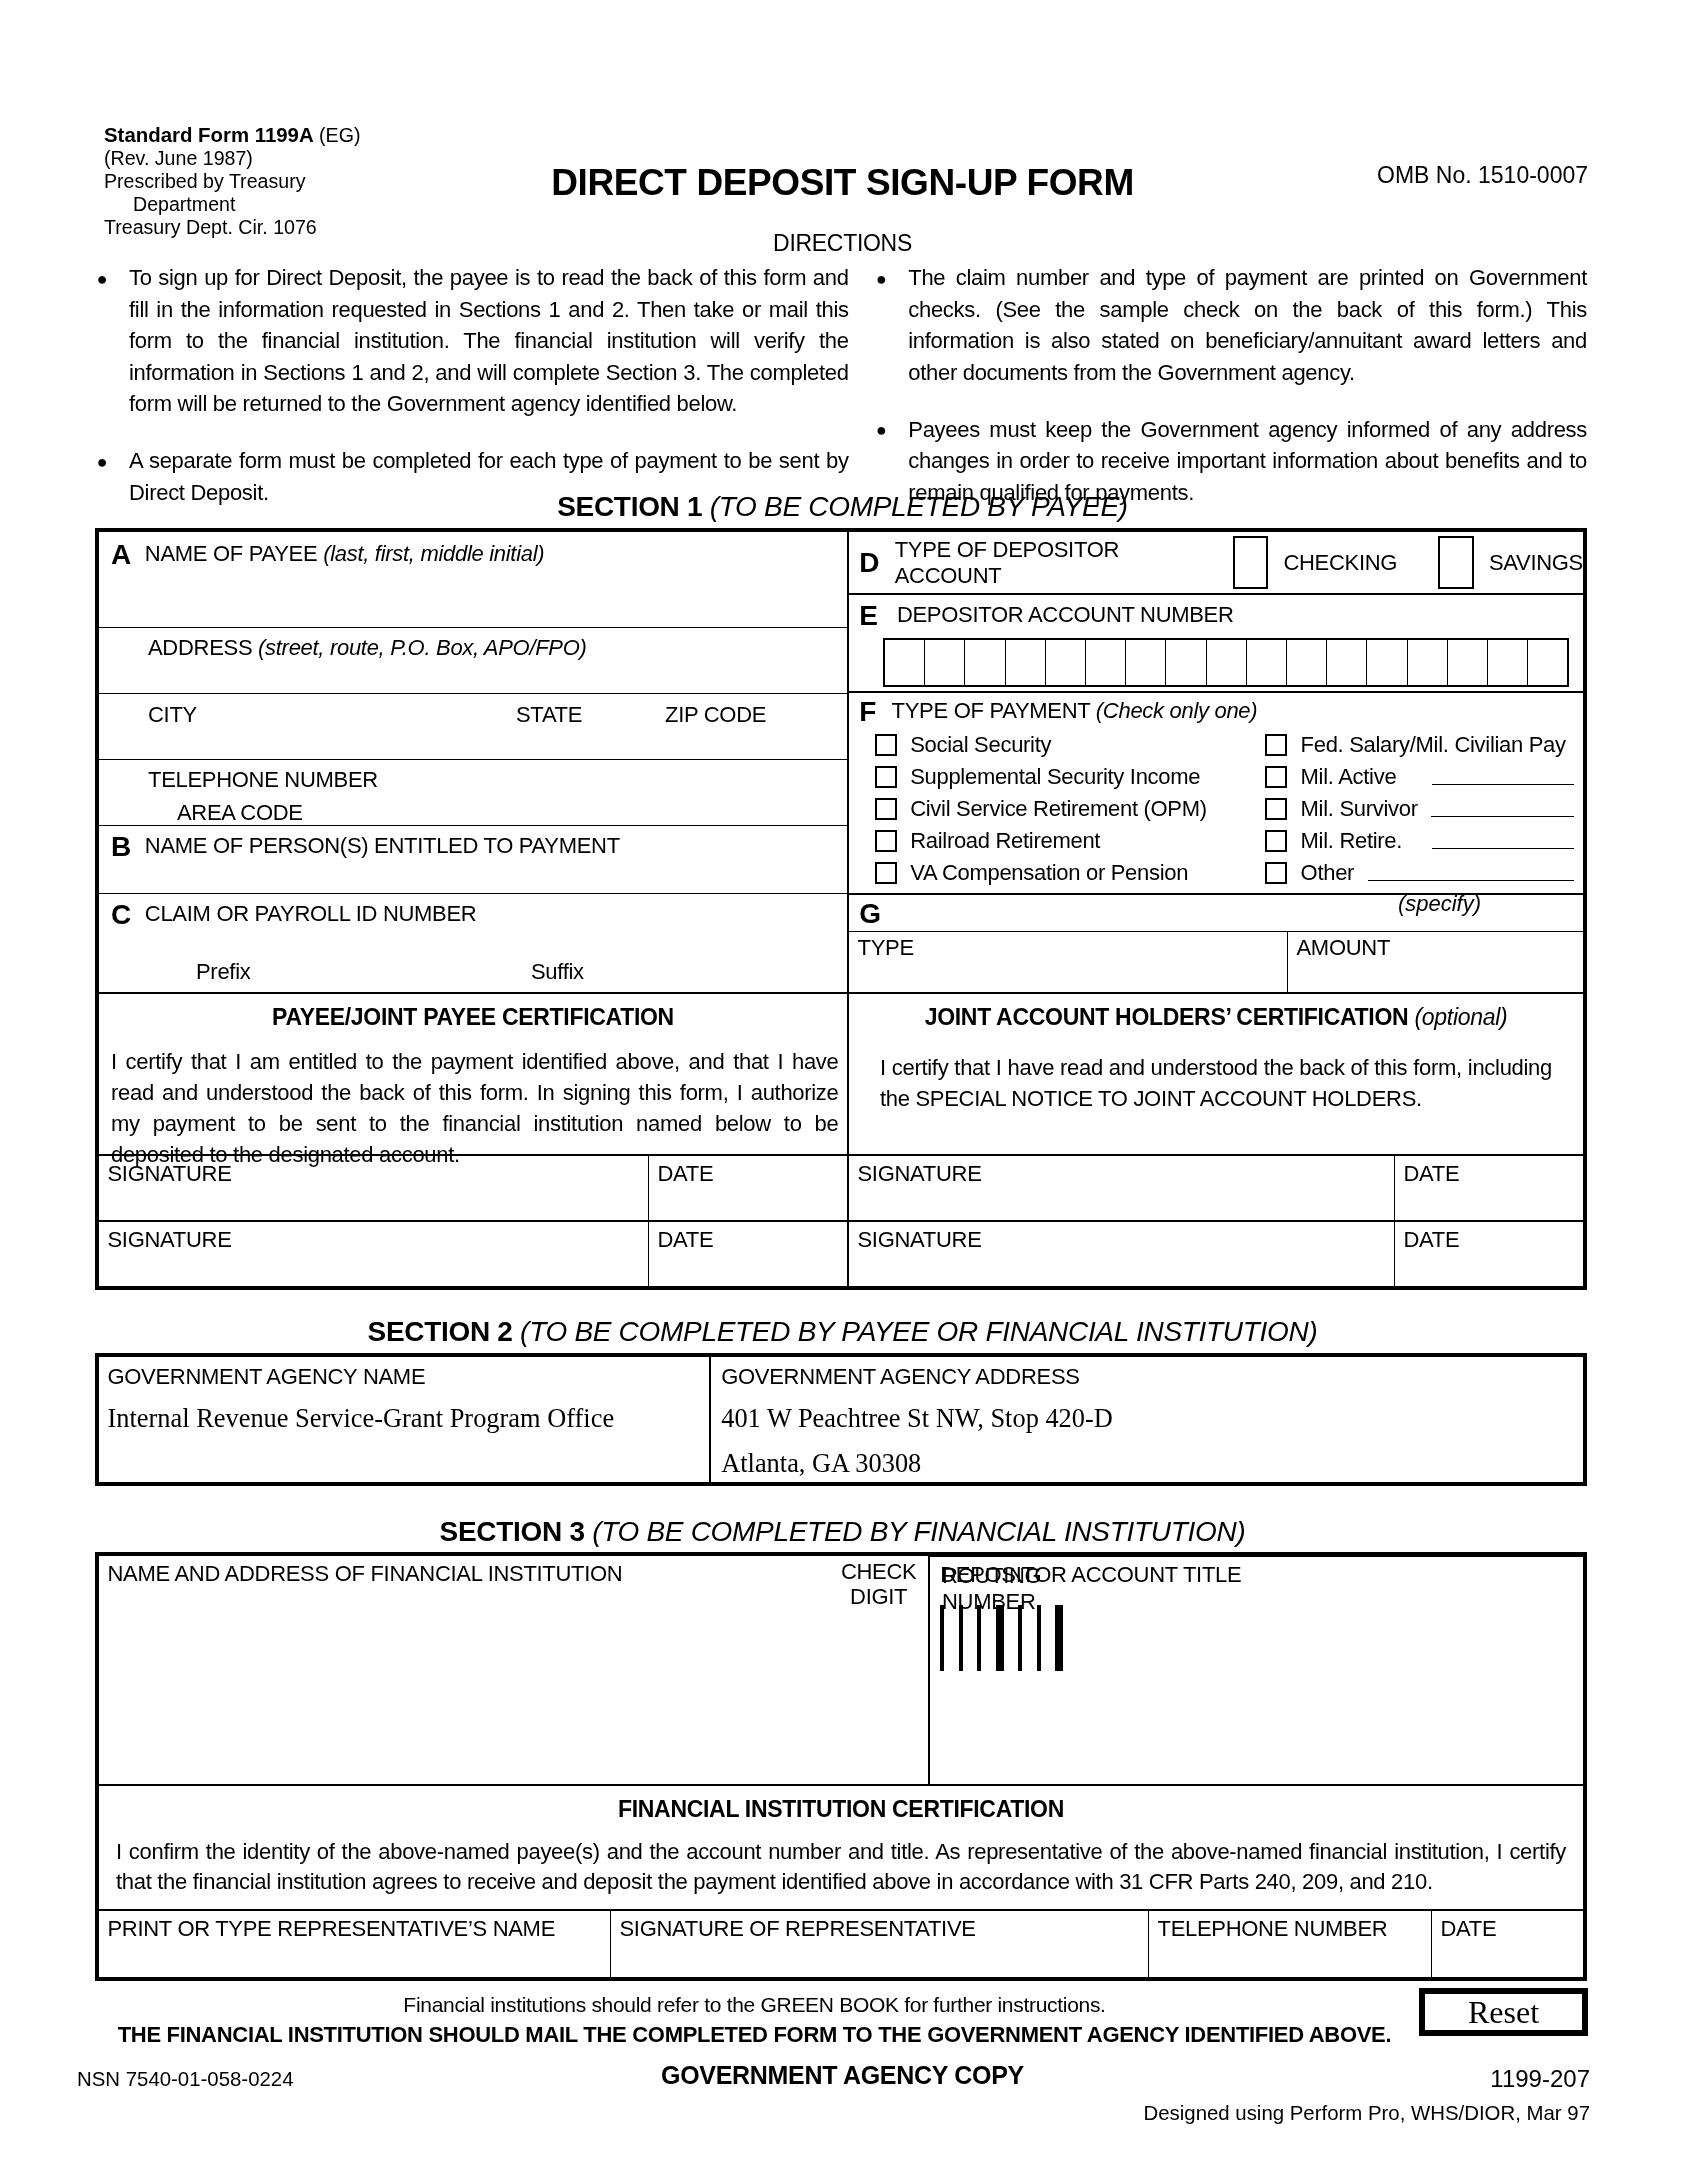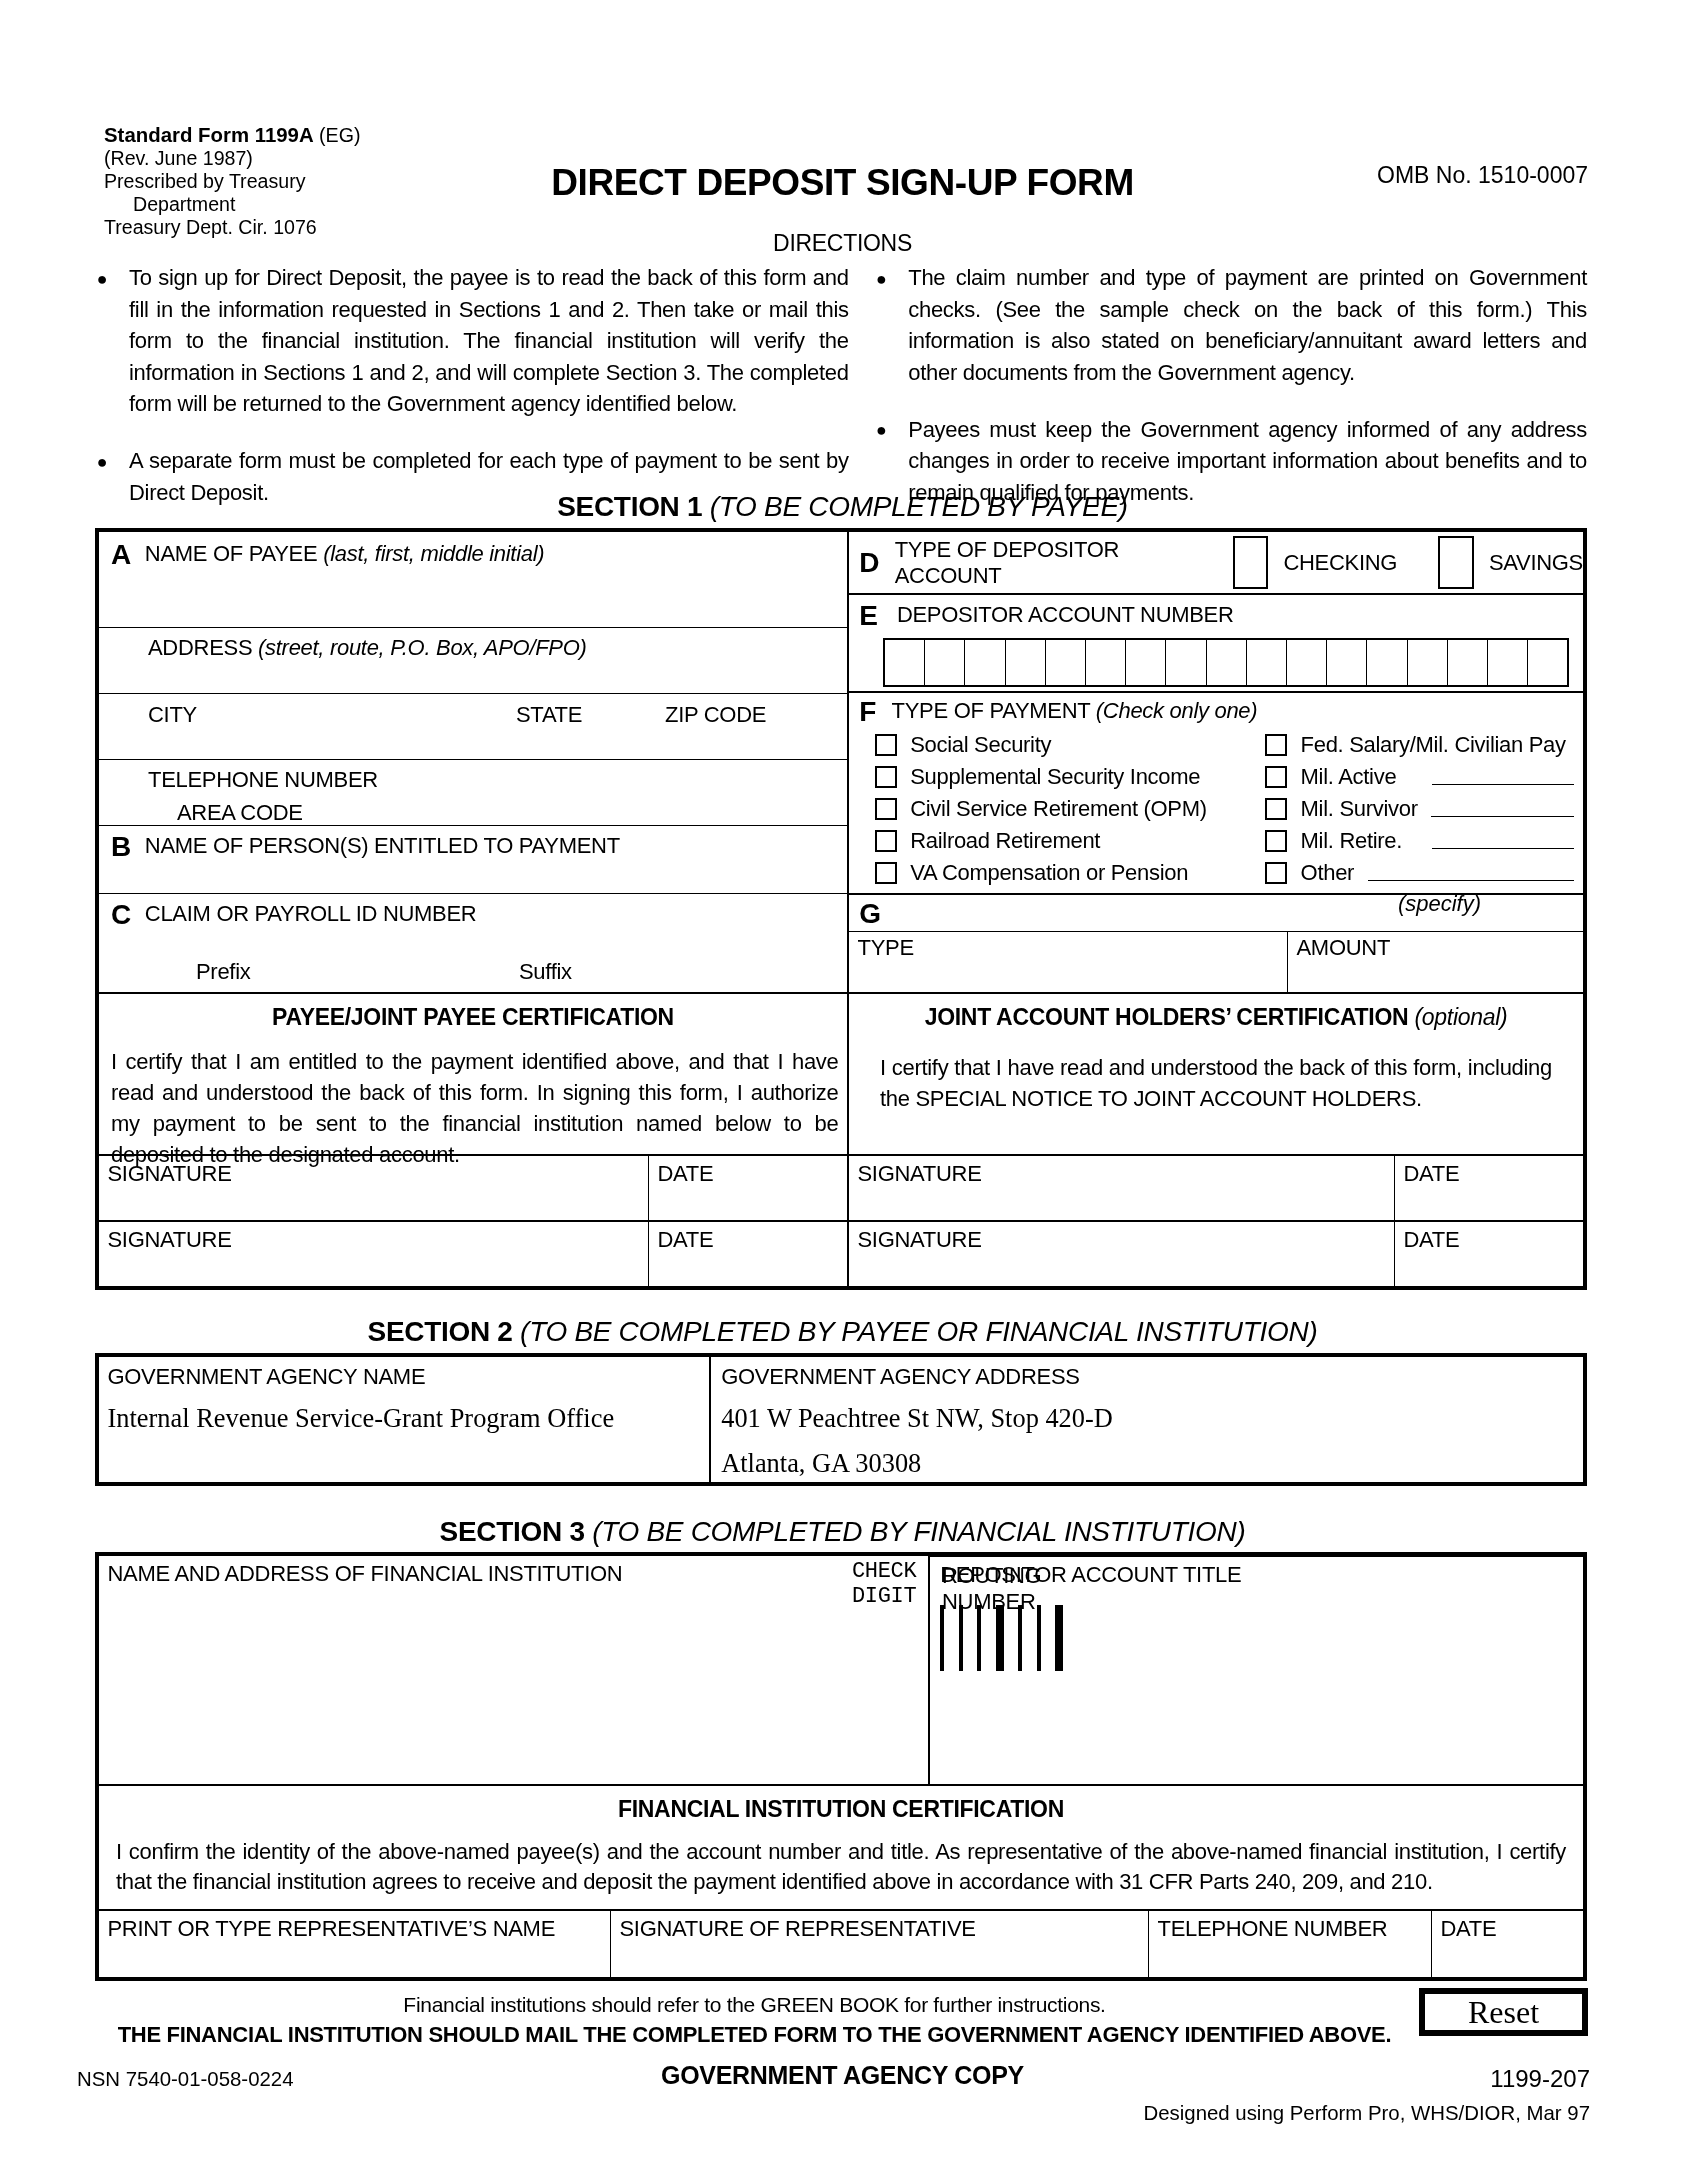--- a/index.html
+++ b/index.html
@@ -91,21 +91,21 @@
   .s2 .serif-val { margin-top:13.6px; }
   .addr2 { margin-top:8.5px; }
 
   
   .s3 { top:1552px; }
   .s3-r1 { display:flex; height:228px; }
   .s3-fi { width:831px; border-right:2.6px solid #000; padding:5.1px 0 0 8.5px; }
   .s3-rcol { flex:1; display:flex; flex-direction:row; }
   .s3-routing { height:130px; position:relative; }
   .routing-label { position:absolute; left:12px; top:6.8px; }
-  .check-digit { position:absolute; right:13.6px; top:3.4px; text-align:center; line-height:25px;font-family:Liberation Mono, monospace; }
+  .check-digit { position:absolute; right:13.6px; top:3.4px; text-align:center; line-height:25px; }
   .rboxes { position:absolute; left:10.2px; top:49px; right:38px; display:flex; align-items:center; }
   .rbox { width:49px; height:66px; border:2.6px solid #000; background:#fff; }
   .rbox + .rbox { margin-left:14.5px; }
   .rdash { width:14.5px; border-top:2.6px solid #000; }
   .rspacer { flex:1; }
   .s3-acct { flex:1; border-top:1.7px solid #000; padding:5.1px 0 0 10.2px; }
   .s3-cert { border-top:2.6px solid #000; height:125px; }
   .s3-cert .cert-p { margin-top:13.6px; padding:0 17px; line-height:30px; }
   .s3-r3 { display:flex; border-top:2.6px solid #000; height:68px; }
   .s3c { padding:5.1px 0 0 8.5px; border-left:1.7px solid #000; }
@@ -176,21 +176,21 @@
         <div class="lbl" style="padding-left:78px; margin-top:6.8px;">AREA CODE</div>
       </div>
       <div class="row r-b">
         <span class="letter">B</span>
         <span class="lbl">NAME OF PERSON(S) ENTITLED TO PAYMENT</span>
       </div>
       <div class="row r-c">
         <span class="letter">C</span>
         <span class="lbl">CLAIM OR PAYROLL ID NUMBER</span>
         <span class="lbl abs" style="left:97px; bottom:6.8px;">Prefix</span>
-        <span class="lbl abs" style="left:420px; bottom:6.8px;">Suffix</span>
+        <span class="lbl abs" style="left:432px; bottom:6.8px;">Suffix</span>
       </div>
       <div class="row r-cert">
         <div class="cert-h">PAYEE/JOINT PAYEE CERTIFICATION</div>
         <div class="cert-p" style="padding:0 8.5px 0 12px;">I certify that I am entitled to the payment identified above, and that I have read and understood the back of this form. In signing this form, I authorize my payment to be sent to the financial institution named below to be deposited to the designated account.</div>
       </div>
       <div class="row r-sig">
         <div class="sig-cell"><span class="lbl">SIGNATURE</span></div>
         <div class="date-cell"><span class="lbl">DATE</span></div>
       </div>
       <div class="row r-sig">

